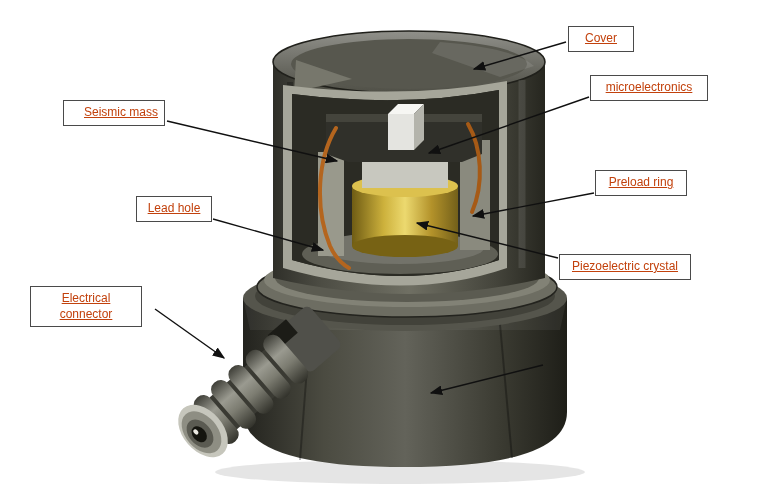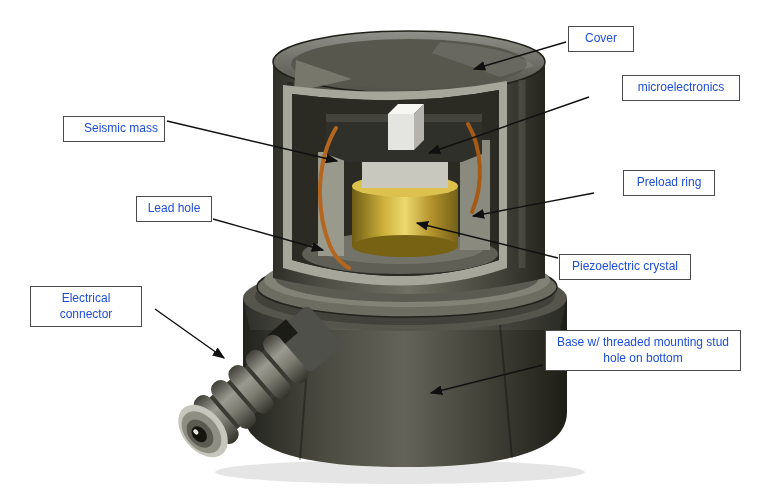--- a/index.html
+++ b/index.html
@@ -15,34 +15,35 @@
   .art {
     position: absolute;
     left: 0; top: 0;
     width: 778px; height: 497px;
   }
   .label {
     position: absolute;
     box-sizing: border-box;
     border: 1px solid #4a4a4a;
     background: #ffffff;
-    color: #1d4ed8;
+    color: #c2410c;
     font-size: 12px;
     line-height: 1.3;
     padding: 4px 6px;
     min-height: 26px;
     display: flex;
     align-items: center;
     justify-content: center;
     text-align: center;
+    text-decoration: underline;
   }
   .lbl-cover      { left: 568px; top: 26px;  width: 66px;  }
-  .lbl-micro      { left: 622px; top: 75px;  width: 118px; }
-  .lbl-seismic    { left: 63px;  top: 116px; width: 102px; padding-left: 20px; }
-  .lbl-preload    { left: 595px; top: 170px; width: 92px; margin-left: 28px;  }
+  .lbl-micro      { left: 590px; top: 75px;  width: 118px; }
+  .lbl-seismic    { left: 63px;  top: 100px; width: 102px; padding-left: 20px; }
+  .lbl-preload    { left: 595px; top: 170px; width: 92px;  }
   .lbl-leadwire   { left: 136px; top: 196px; width: 76px;  }
   .lbl-piezo      { left: 559px; top: 254px; width: 132px; text-align: right; }
   .lbl-connector  { left: 30px;  top: 286px; width: 112px; }
   .lbl-base       { left: 545px; top: 330px; width: 196px; }
 </style>
 </head>
 <body>
 
 <div class="canvas">
 
@@ -178,15 +179,14 @@
     </g>
   </svg>
 
   <div class="label lbl-cover">Cover</div>
   <div class="label lbl-micro">microelectronics</div>
   <div class="label lbl-seismic">Seismic mass</div>
   <div class="label lbl-preload">Preload ring</div>
   <div class="label lbl-leadwire">Lead hole</div>
   <div class="label lbl-piezo">Piezoelectric crystal</div>
   <div class="label lbl-connector">Electrical connector</div>
-  <div class="label lbl-base">Base w/ threaded mounting stud hole on bottom</div>
 
 </div>
 
 </body></html>

